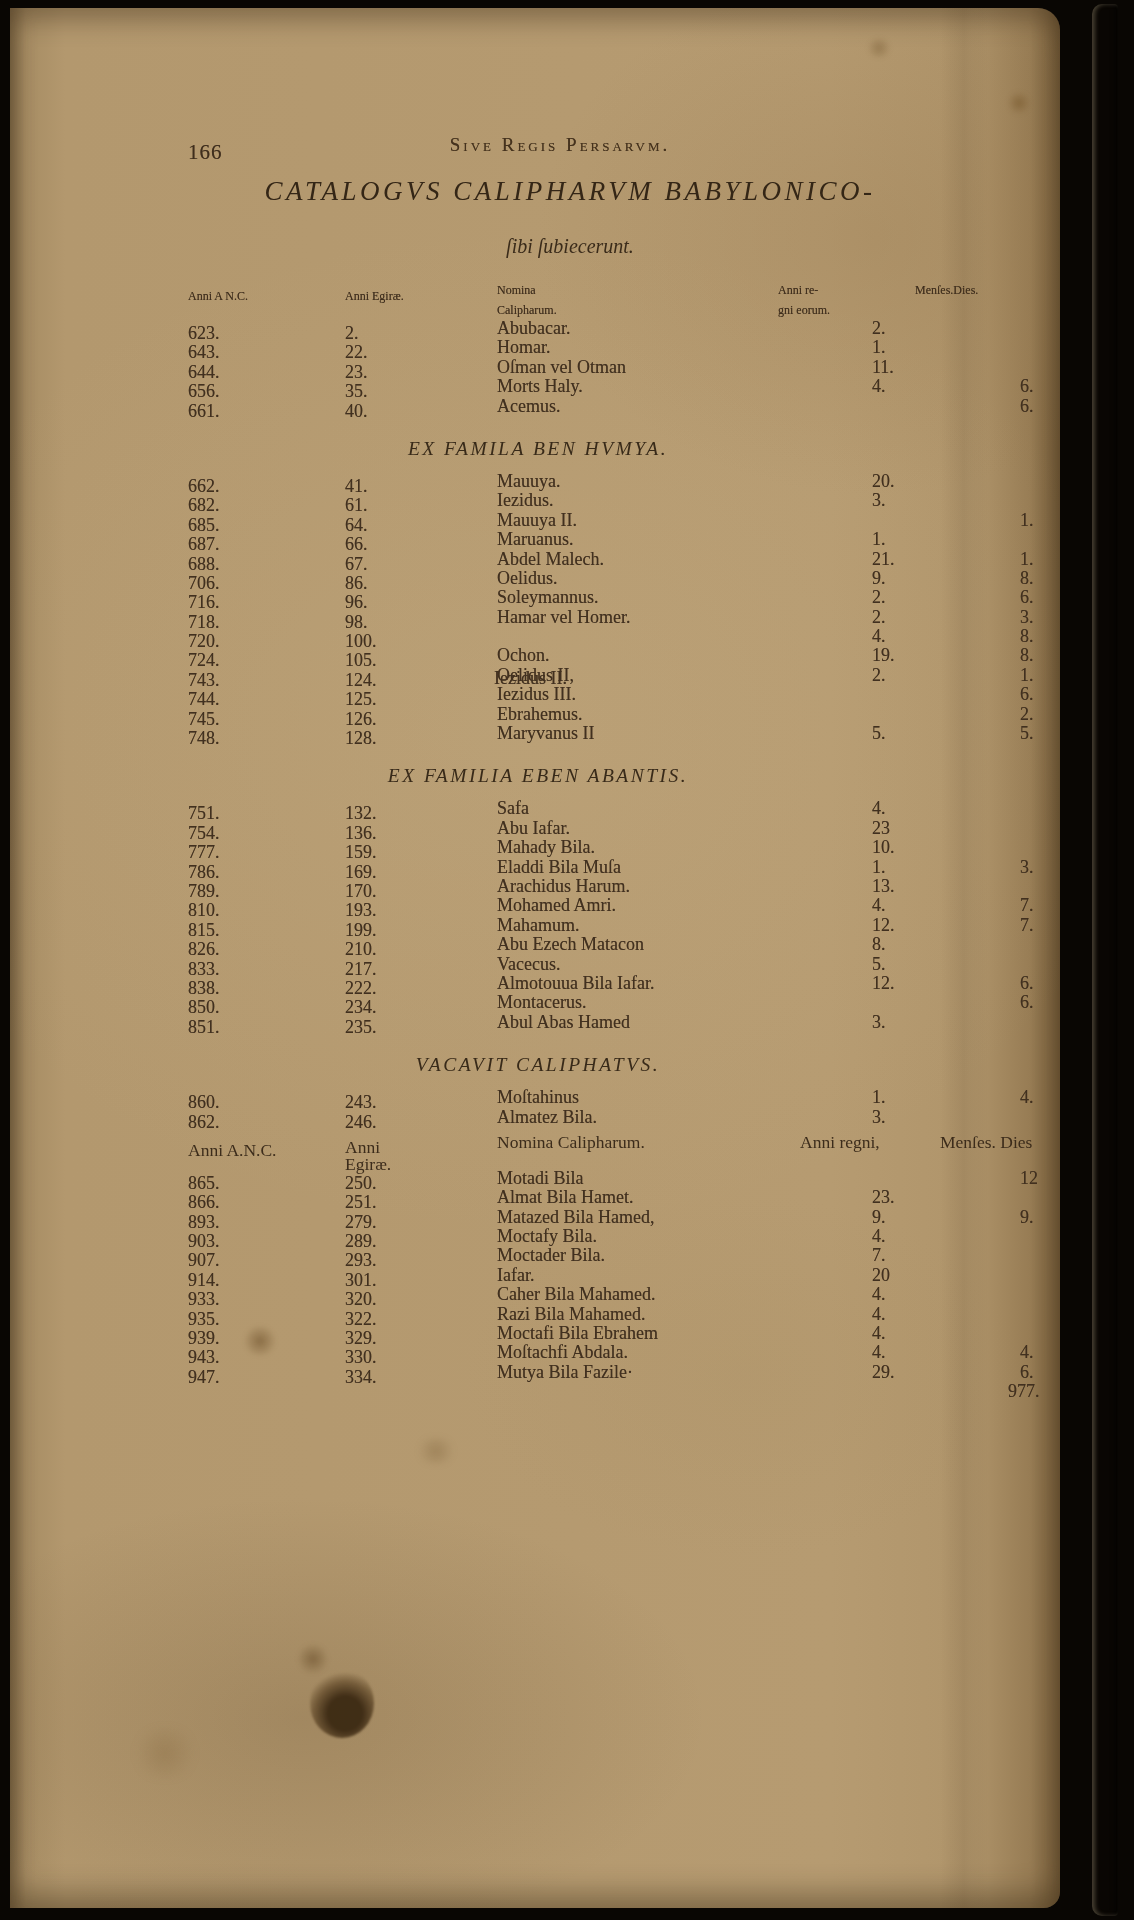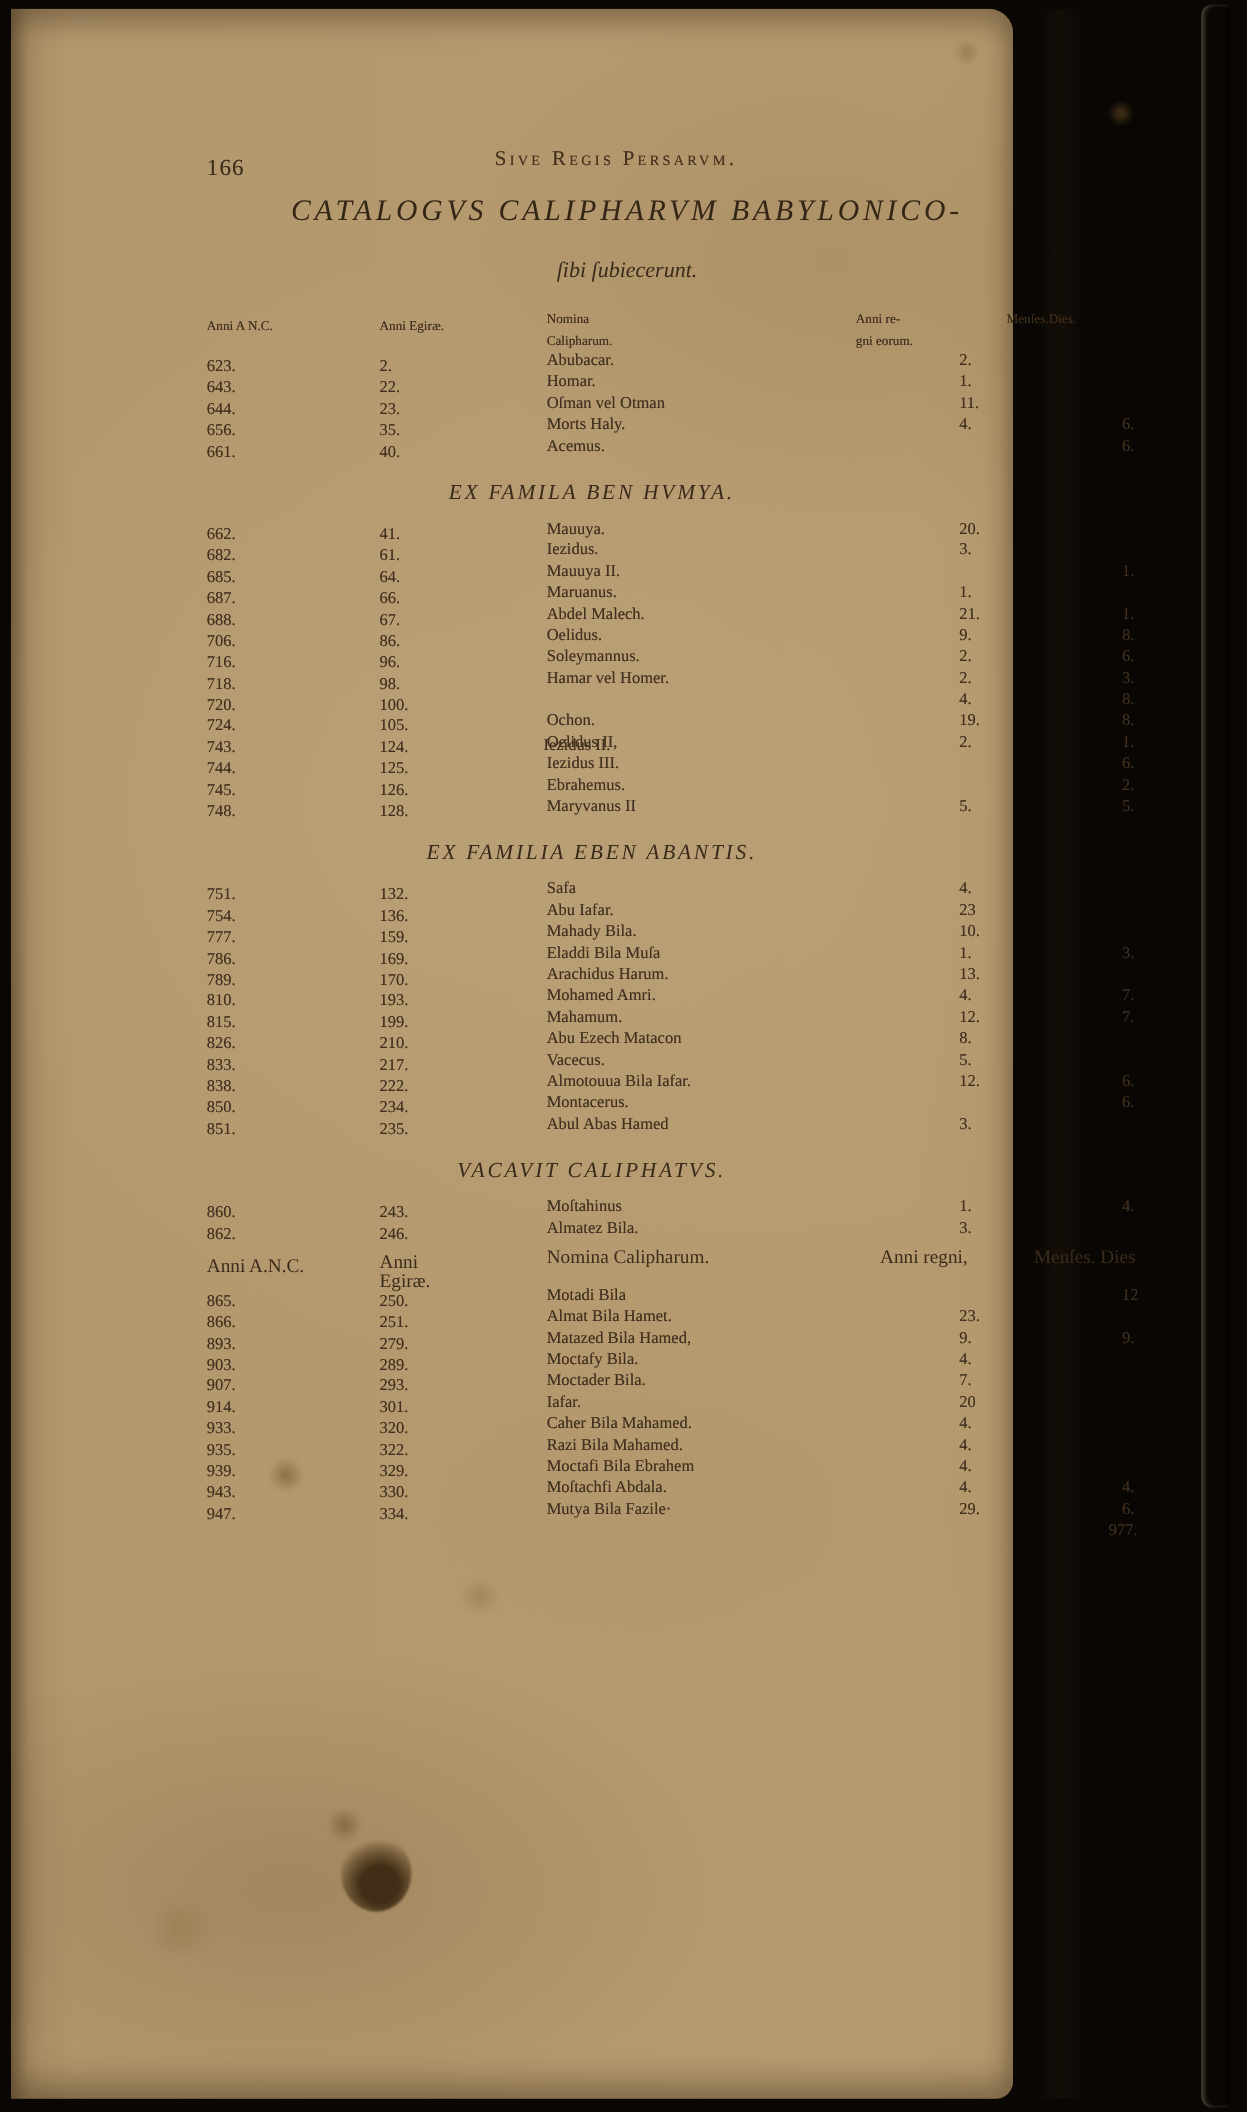--- a/index.html
+++ b/index.html
@@ -1,20 +1,20 @@
 <!DOCTYPE html>
 <html><head>
 <meta charset="utf-8">
 <style>
   html,body{margin:0;padding:0;width:1134px;height:1920px;overflow:hidden;background:#090603;}
   body{font-family:"Liberation Serif", serif; position:relative;}
 
   
   .page{
-    position:absolute; left:10px; top:8px; width:911px; height:1900px;
+    position:absolute; left:10px; top:8px; width:1050px; height:1900px;
     border-radius:0 22px 16px 0;
     background:
       radial-gradient(ellipse 620px 340px at 28% 90%, rgba(96,74,44,.22), transparent 65%),
       radial-gradient(ellipse 540px 420px at 82% 12%, rgba(150,120,78,.28), transparent 62%),
       radial-gradient(ellipse 900px 700px at 48% 38%, rgba(205,182,140,.22), transparent 72%),
       radial-gradient(ellipse 400px 260px at 70% 72%, rgba(170,144,100,.25), transparent 70%),
       linear-gradient(90deg, #8c7450 0px, #a78d64 16px, #b3986e 55px, #b69b71 820px, #b0956b 960px, #977c54 1020px, #6e5634 1060px, #55401f 1078px),
       #b2976d;
     box-shadow: inset 0 14px 22px rgba(60,44,22,.35), inset 0 -16px 26px rgba(60,44,22,.4);
   }
@@ -55,21 +55,21 @@
     font-style:italic; font-size:27px; letter-spacing:3.5px; color:#342616; white-space:nowrap;}
   .title-line2{position:absolute; left:160px; top:203px; width:800px; text-align:center;
     font-style:italic; font-size:20px; color:#3a2b1a;}
   .title-line3{position:absolute; left:160px; top:227px; width:800px; text-align:center;
     font-style:italic; font-size:20px; color:#3a2b1a;}
 
   
   .thead{position:absolute; left:178px; top:270px; width:900px; height:46px; font-size:12px;}
   .thead span{position:absolute; white-space:pre;}
   .tbody{position:absolute; left:178px; top:316px; width:900px;}
-  .trow{position:relative; height:19.4px; line-height:19.4px; font-size:15px;}
+  .trow{position:relative; height:19.4px; line-height:19.4px; font-size:18px;}
   .trow .c{position:absolute; white-space:pre; color:#41301f; text-shadow:0 0 .5px rgba(63,46,29,.55);}
   .trow .c3,.trow .c4,.trow .c5{top:-5px;}
   .sec-heading{margin:16px 0 16px 0; height:24px; width:700px; text-align:center;
     font-style:italic; font-size:19.5px; letter-spacing:2.5px; color:#382a19; line-height:24px; white-space:nowrap;}
   .mid-header{position:relative; height:42px; font-size:17.5px;}
   .mid-header span{position:absolute; white-space:pre; color:#3c2c1b;}
 </style>
 </head>
 <body>
 

